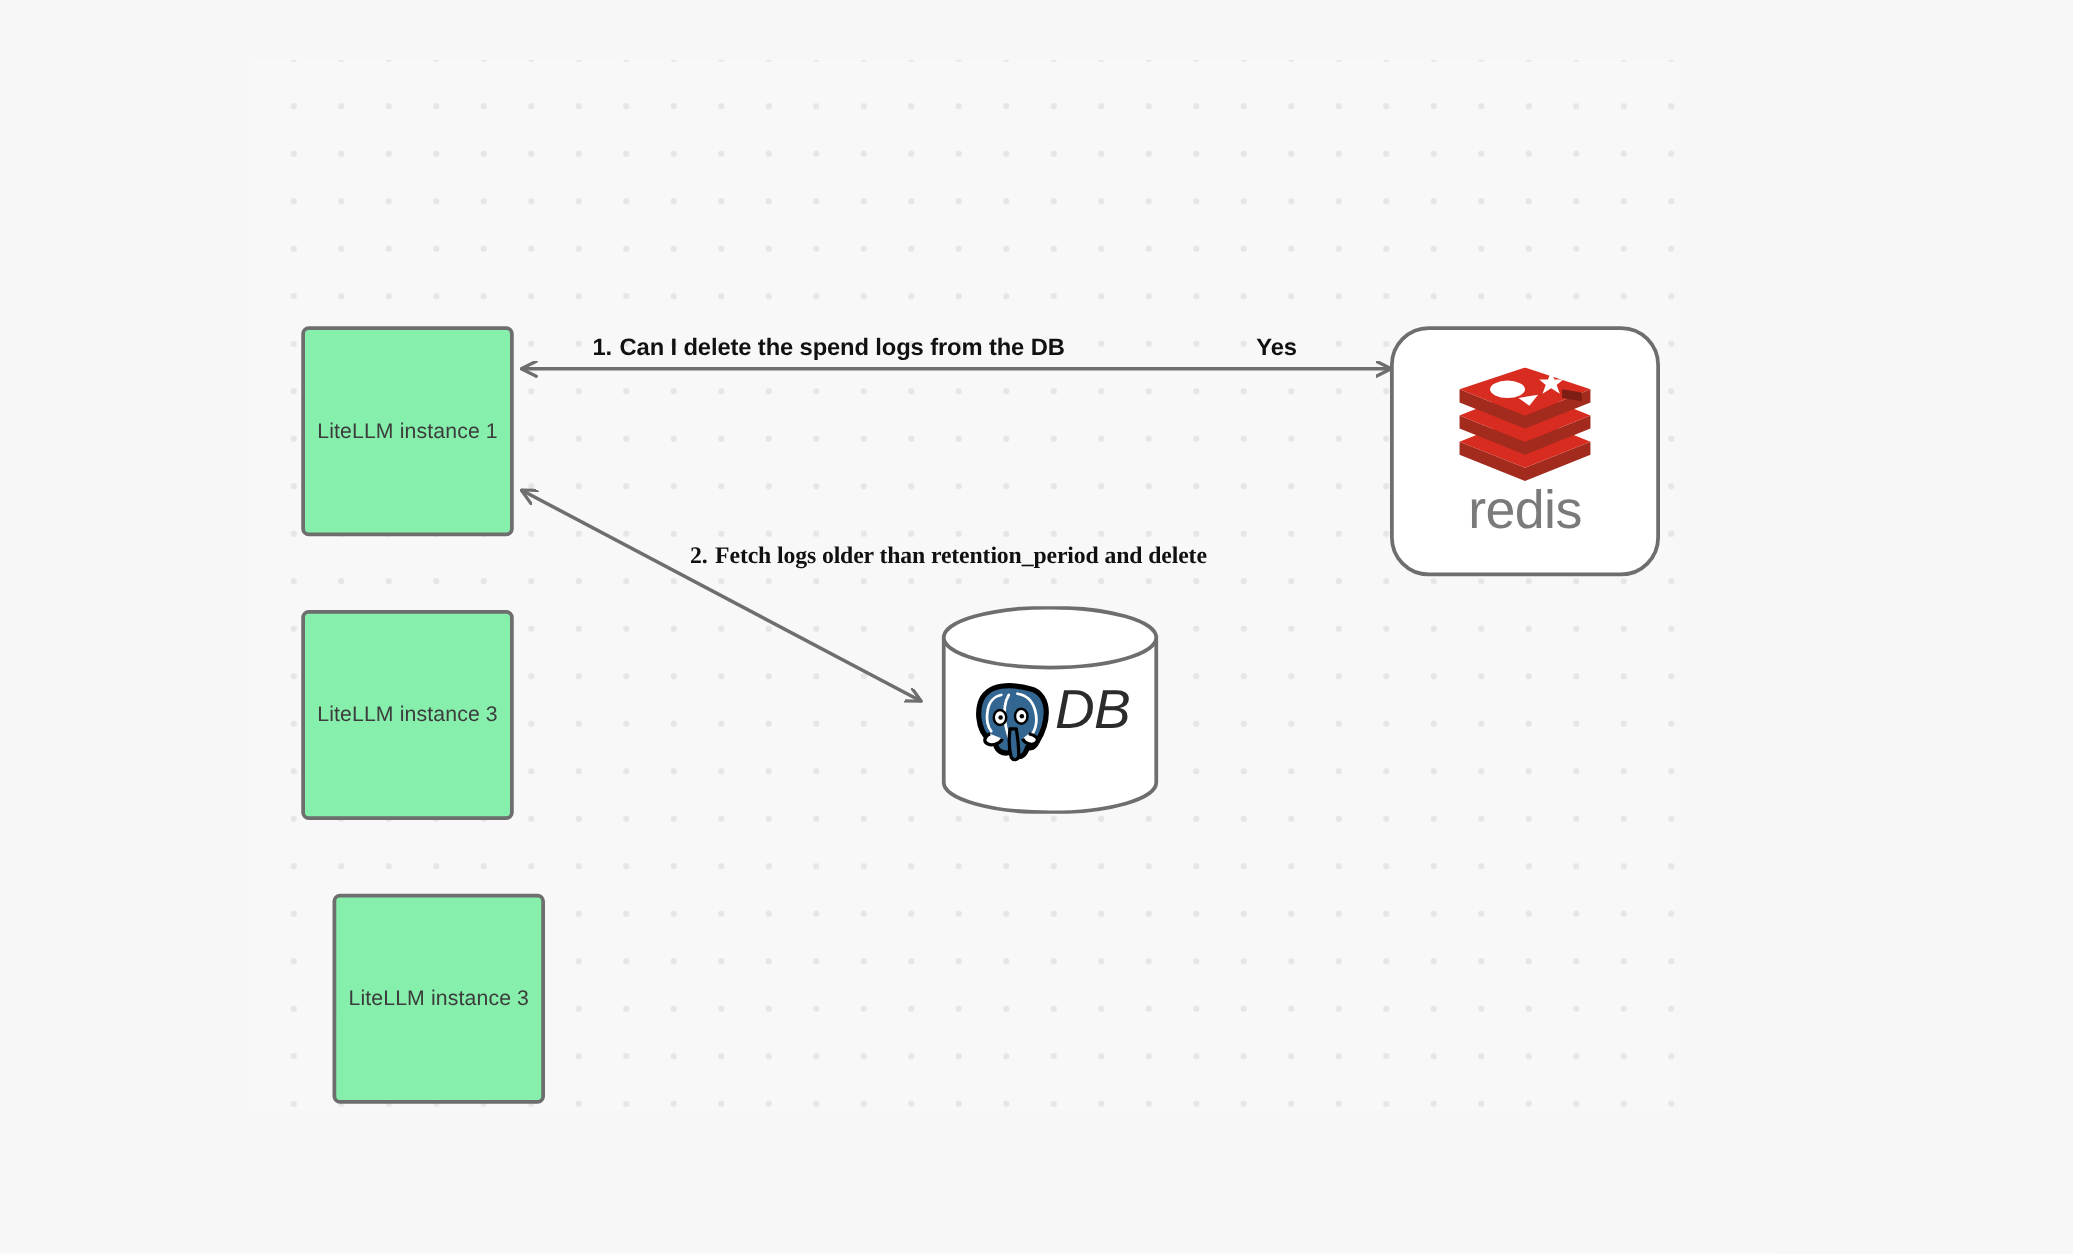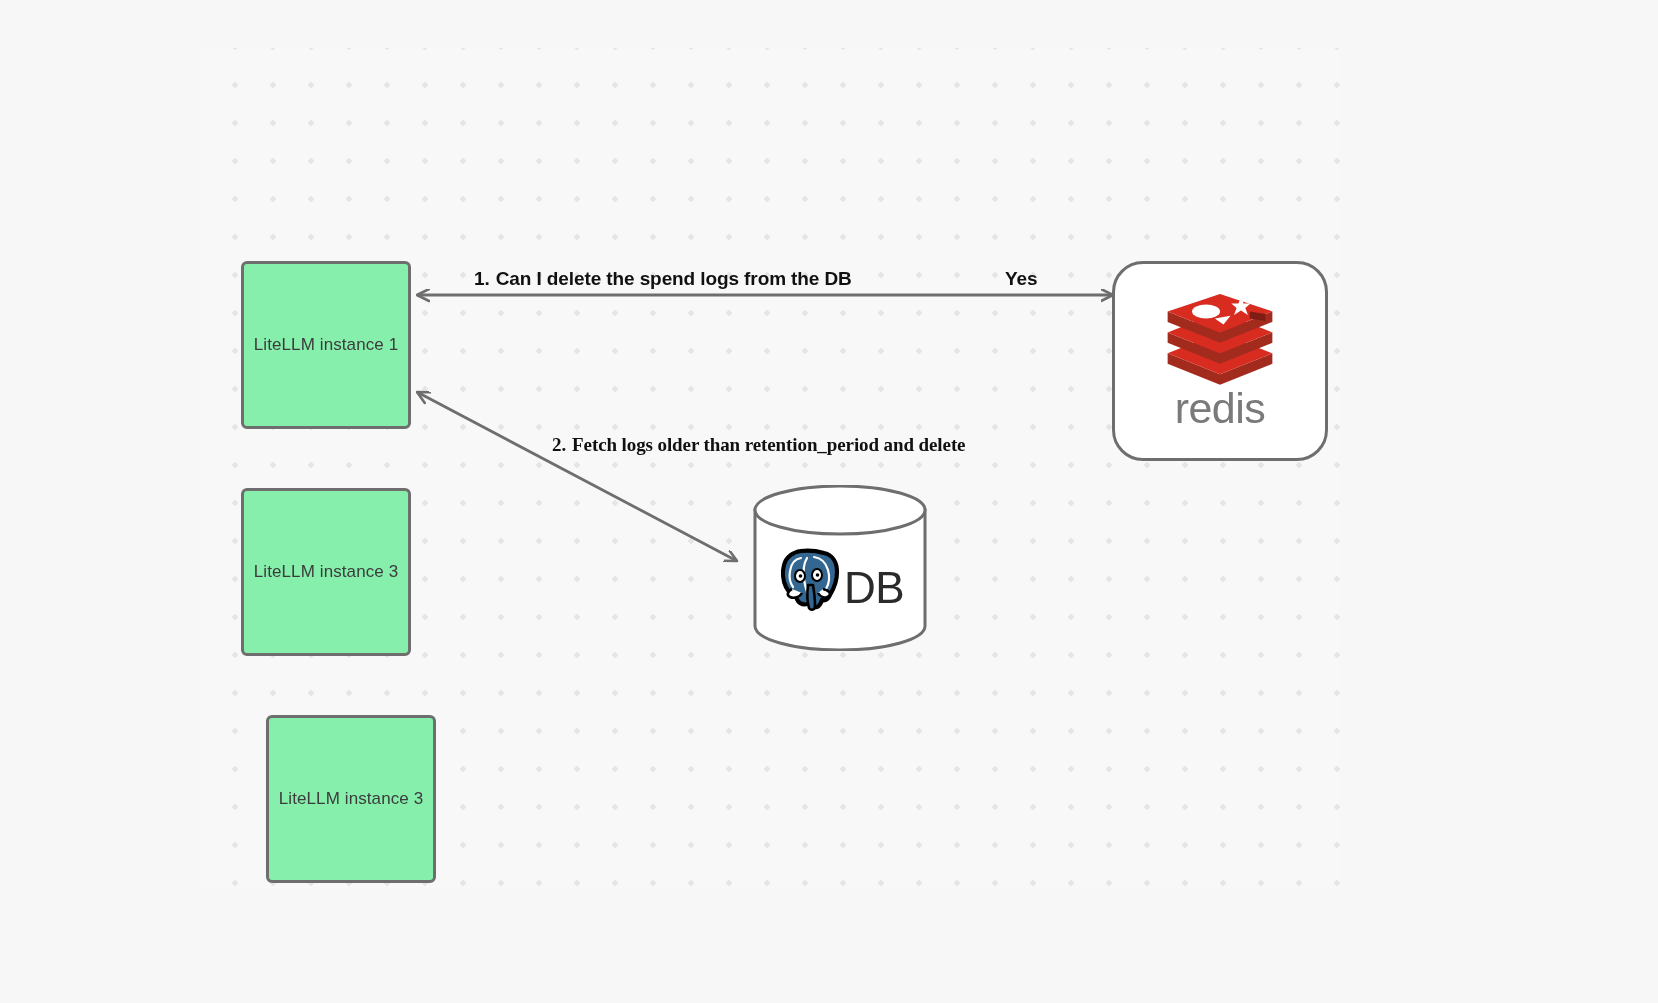--- a/index.html
+++ b/index.html
@@ -156,22 +156,22 @@
       </svg>
       <div style="font-family:'Liberation Sans',sans-serif; font-size:43px; color:#7a7a7a; line-height:0.95; margin-top:-2px; letter-spacing:-0.5px;">redis</div>
     </div>
   </div>
 
   <div class="db-cylinder" style="left:752px; top:485px; width:176px; height:166px;">
     <svg width="176" height="166" viewBox="0 0 176 166" style="position:absolute; left:0; top:0;">
       <path d="M3 25 L3 141 A85 24 0 0 0 173 141 L173 25 Z" fill="#ffffff" stroke="#6e6e6e" stroke-width="3"></path>
       <ellipse cx="88" cy="25" rx="85" ry="24" fill="#ffffff" stroke="#6e6e6e" stroke-width="3"></ellipse>
     </svg>
-    <div style="position:absolute; left:0; top:48px; width:176px; height:80px;
-                display:flex; align-items:flex-end; justify-content:center;">
+    <div style="position:absolute; left:0; top:58px; width:176px; height:80px;
+                display:flex; align-items:flex-start; justify-content:center;font-style:italic;">
       <svg width="66" height="68" viewBox="0 0 66 68">
         <g stroke="#000000" stroke-width="4.2" stroke-linejoin="round" stroke-linecap="round" fill="#336791">
           <path d="M48 8 C57 10 61 18 61 27 C61 36 57 45 54 50 C52 54 49 56 46 55 C45 58 44 61 41 62 C37 63 34 61 33 58 C31 60 27 60 24 58 C21 56 20 52 20 49 C16 49 12 46 10 42 C7 36 6 27 8 20 C10 12 17 7 25 6 C33 5 41 6 48 8 Z"></path>
         </g>
         <g fill="#ffffff" stroke="#ffffff" stroke-width="2.4" stroke-linecap="round" fill-rule="evenodd">
           <path d="M25 13 C19 14 15 19 14 26 C13 32 14 38 17 42" fill="none" stroke="#ffffff" stroke-width="2.2"></path>
           <path d="M38 12 C45 13 50 18 52 25 C54 32 53 39 50 44" fill="none" stroke="#ffffff" stroke-width="2.2"></path>
           <path d="M31 13 C28 18 27 26 28 34 C29 42 32 50 35 56" fill="none" stroke="#ffffff" stroke-width="2.2"></path>
         </g>
         <ellipse cx="24" cy="31" rx="5" ry="6" fill="#ffffff" stroke="#000000" stroke-width="2"></ellipse>

